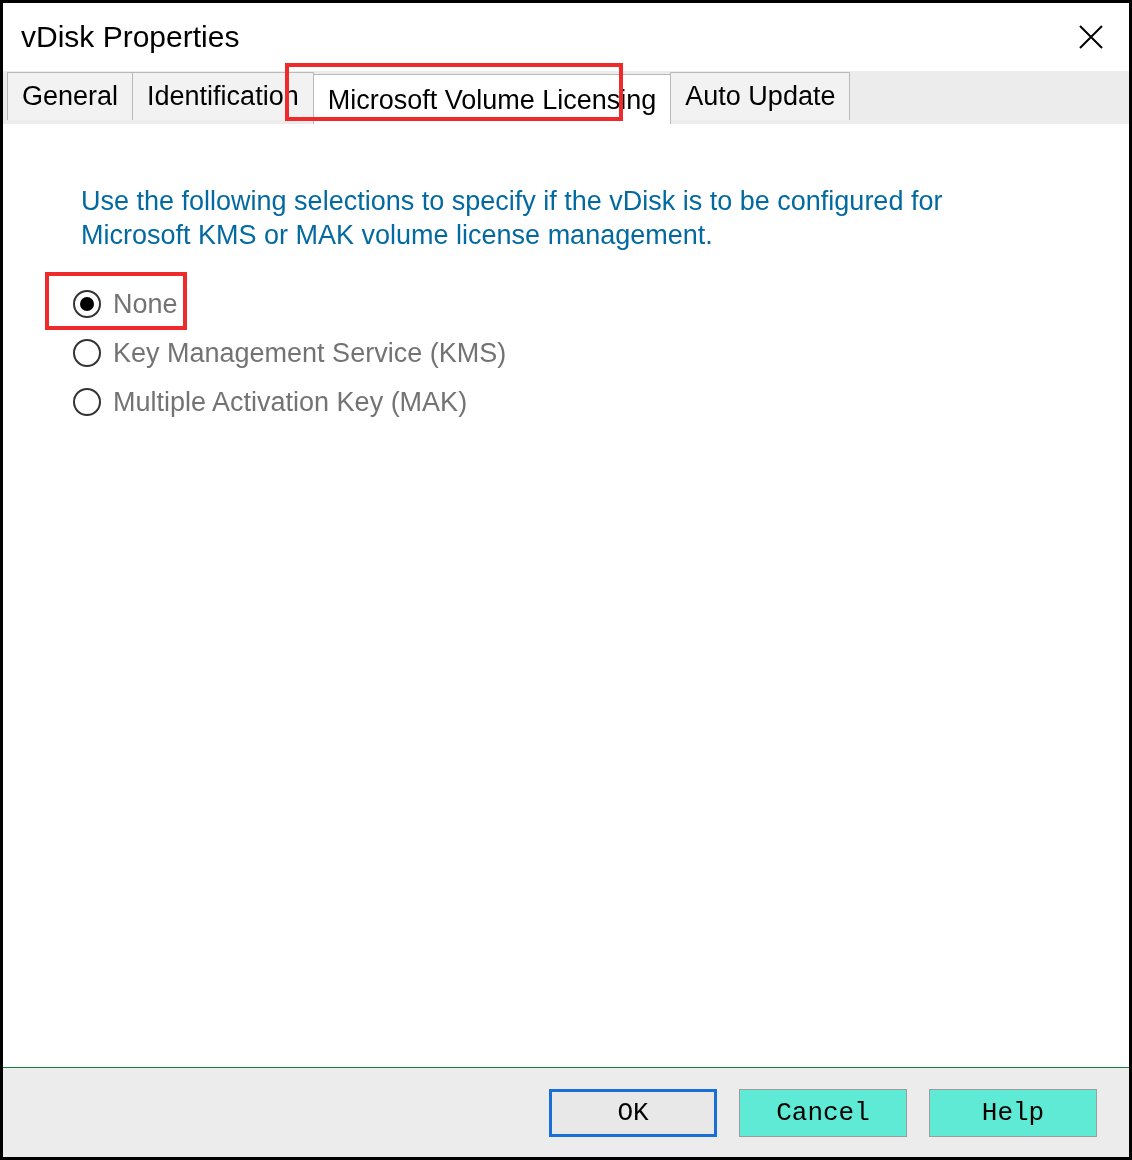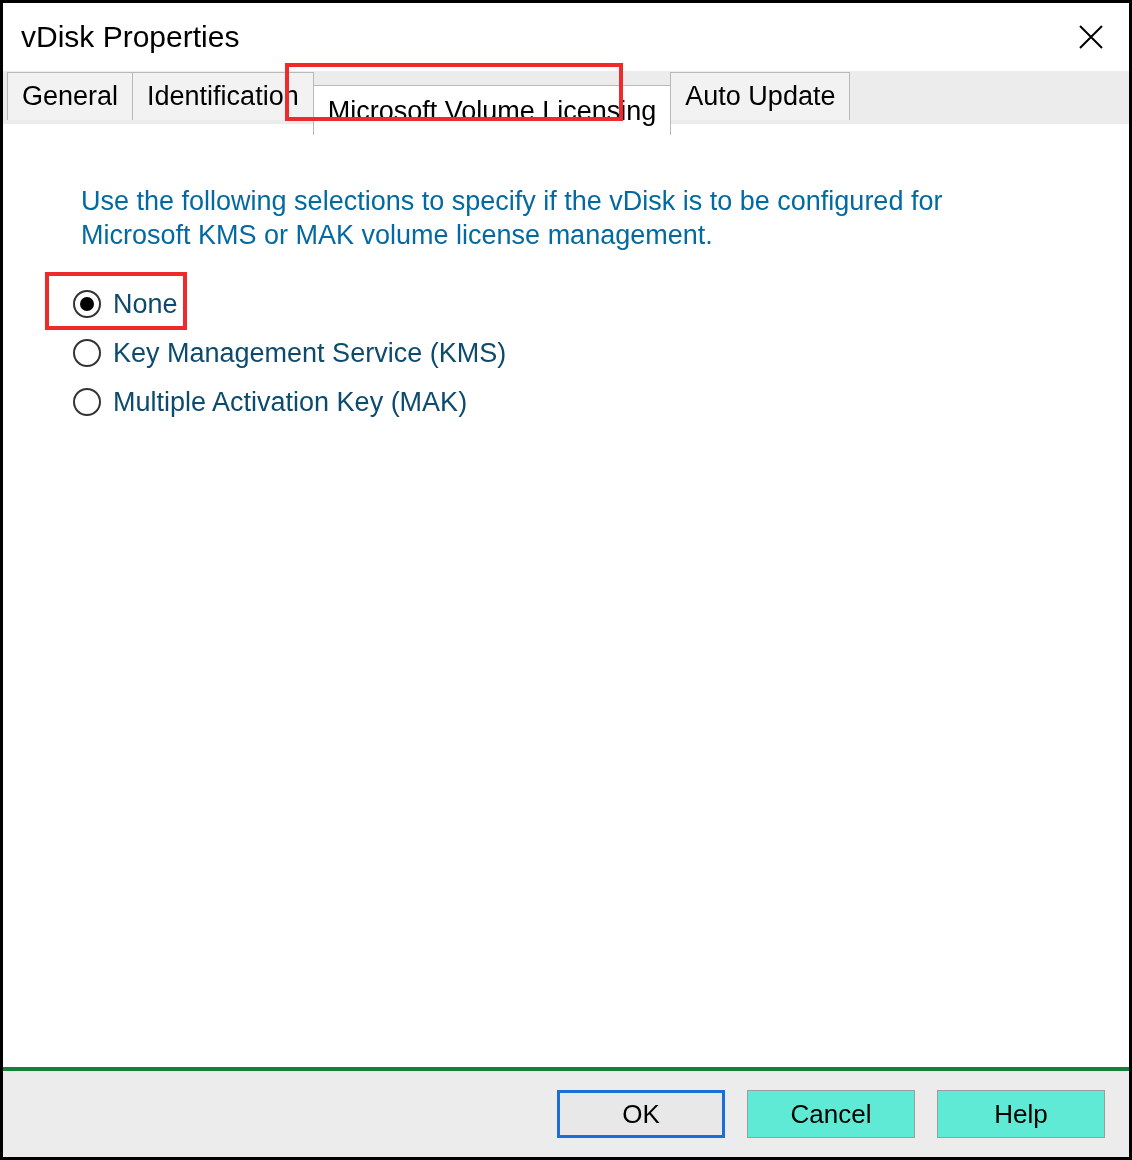--- a/index.html
+++ b/index.html
@@ -40,21 +40,21 @@
     margin-right:-1px;
     position:relative;
   }
   .tab.active {
     background:#fff;
     border-top:1px solid #b9b9b9;
     border-left:1px solid #b9b9b9;
     border-right:1px solid #b9b9b9;
     z-index:2;
     padding-top:10px;
-    top:15px;
+    top:4px;
     text-align:right;
   }
   .tab-highlight {
     position:absolute;
     border:4px solid #ee2a2a;
     pointer-events:none;
     z-index:5;
   }
   .tab-highlight.hl-tab { top:60px; left:282px; width:338px; height:58px; }
   .tab-highlight.hl-none { top:269px; left:42px; width:142px; height:58px; }
@@ -70,35 +70,35 @@
 
   .radio-row { display:flex; align-items:center; margin:0 0 18px -8px; }
   .radio {
     width:28px; height:28px; border:2px solid #333; border-radius:50%;
     margin-right:12px; display:flex; align-items:center; justify-content:center;
     background:#fff;
   }
   .radio.selected::after {
     content:""; width:14px; height:14px; background:#000; border-radius:50%; display:block;
   }
-  .radio-label { font-size:27px; color:#0c4a6e; }
+  .radio-label { font-size:27px; color:#737373; }
   .radio-label.disabled { color:#8a8a8a; }
 
   .sub-row { display:flex; align-items:center; margin:0 0 22px 62px; }
   .checkbox {
     width:24px; height:24px; border:2px solid #a0a0a0; background:#fff; margin-right:12px;
   }
 
   .button-bar {
     position:absolute; left:0; right:0; bottom:0;
     height:90px;
     background:#ececec;
-    border-top:4px solid #15803d;
+    border-top:1px solid #15803d;
     display:flex; align-items:center; justify-content:flex-end;
-    padding-right:24px; gap:22px;
+    padding-right:32px; gap:22px;font-family:Liberation Mono, monospace;
   }
   .btn {
     min-width:168px; height:48px;
     border:1px solid #9c9c9c;
     background:#5eead4;
     font-size:26px; color:#000;
     display:flex; align-items:center; justify-content:center;
   }
   .btn.primary { border:3px solid #1a6fd6; background:#e8e8e8; }
 </style>

